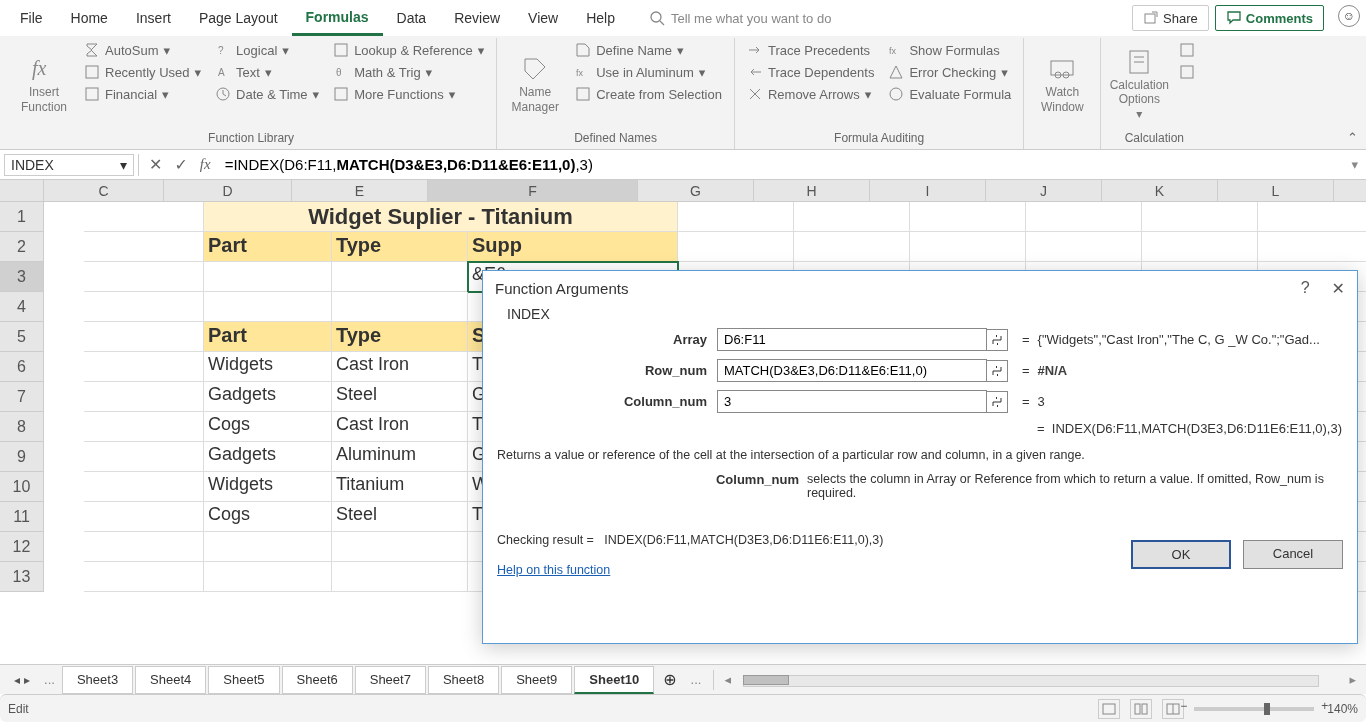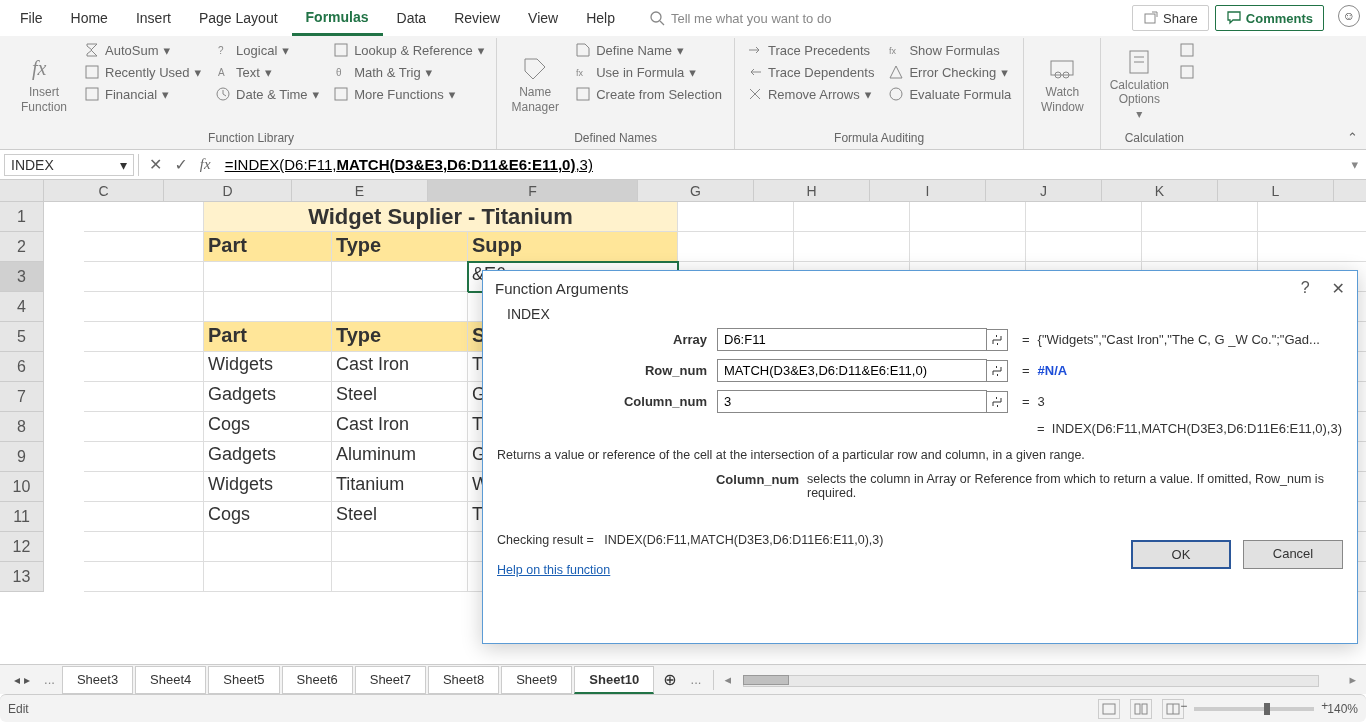--- a/index.html
+++ b/index.html
@@ -27,21 +27,21 @@
 .ritem { display: flex; align-items: center; gap: 5px; padding: 2px 6px; color: #666; font-size: 13px; cursor: pointer; white-space: nowrap; }
 .collapse-caret { position: absolute; right: 8px; bottom: 4px; cursor: pointer; color: #666; }
 
 
 .formulabar { display: flex; align-items: center; height: 30px; background: #fff; border-bottom: 1px solid #ccc; }
 .namebox { width: 130px; border: 1px solid #ccc; margin: 2px 4px; padding: 2px 6px; display: flex; align-items: center; justify-content: space-between; font-size: 14px; }
 .fbtns { display: flex; align-items: center; gap: 12px; padding: 0 10px; color: #666; }
 .fbtn { cursor: pointer; font-size: 16px; }
 .fx-label { font-style: italic; font-family: 'Times New Roman', serif; font-size: 15px; color: #666; }
 .formula-input { flex: 1; padding: 2px 4px; font-size: 15px; }
-.formula-input .b1 { color: #000; text-decoration: underline; }
+.formula-input .b1 { color: #000; }
 
 
 .grid-wrap { position: relative; background: #fff; height: 464px; }
 .colheads { display: flex; position: absolute; top: 0; left: 0; height: 22px; border-bottom: 1px solid #ccc; width: 100%; background: #e6e6e6; }
 .corner { width: 44px; border-right: 1px solid #ccc; background: #e6e6e6; }
 .ch { flex: 0 0 auto; text-align: center; font-size: 14px; color: #555; border-right: 1px solid #ccc; line-height: 22px; background: #e6e6e6; }
 .rowheads { position: absolute; top: 22px; left: 0; width: 44px; }
 .rh { height: 30px; text-align: center; font-size: 16px; color: #555; border-bottom: 1px solid #ccc; border-right: 1px solid #ccc; line-height: 30px; background: #e6e6e6; }
 .cells { position: absolute; top: 22px; left: 44px; }
 .row { display: flex; height: 30px; margin-left: 40px; }
@@ -56,21 +56,21 @@
 .dlg-title .winbtns { display: flex; gap: 22px; font-size: 16px; color: #555; }
 .winbtns span { cursor: pointer; }
 .dlg-body { padding: 0 14px 10px 14px; font-size: 13px; color: #333; }
 .fn-name { font-size: 14px; margin: 0 0 6px 10px; }
 .arg-row { display: flex; align-items: center; margin-bottom: 8px; }
 .arg-label { width: 220px; text-align: right; padding-right: 10px; font-weight: bold; font-size: 13px; }
 .arg-input { width: 270px; border: 1px solid #888; padding: 3px 6px; font-size: 13px; }
 .arg-ref { width: 22px; height: 22px; border: 1px solid #888; margin-left: -1px; display: flex; align-items: center; justify-content: center; cursor: pointer; }
 .arg-eq { margin-left: 14px; font-size: 13px; }
 .arg-val { margin-left: 8px; font-size: 13px; }
-.arg-val.err { color: #1d4ed8; font-weight: bold; }
+.arg-val.err { color: #404040; font-weight: bold; }
 .formula-eq-row { text-align: left; margin: 2px 0 12px 540px; font-size: 13px; }
 .desc { font-size: 12.5px; color: #333; margin-bottom: 10px; }
 .desc-param { display: flex; }
 .desc-param .pn { font-weight: bold; width: 310px; text-align: right; padding-right: 8px; }
 .desc-param .pd { flex: 1; font-size: 12.5px; }
 .dlg-footer { display: flex; align-items: center; justify-content: space-between; padding: 0 14px 12px 14px; }
 .dlg-footer .fres { font-size: 12.5px; }
 .dlg-footer .link { color: #1a5fb4; text-decoration: underline; cursor: pointer; font-size: 12.5px; }
 .dlg-btns { display: flex; gap: 12px; }
 .dlg-btn { width: 100px; padding: 5px 0; text-align: center; border: 1px solid #888; background: #e1e1e1; cursor: pointer; font-size: 13px; }
@@ -198,21 +198,21 @@
           </svg>
         <span>Name</span>
         <span>Manager</span>
       </div>
       <div class="rcol">
         <div class="ritem"><svg class="ic" viewBox="0 0 16 16">
               <path d="M2 2h8l4 4v8H2z" fill="none" stroke="#888"></path>
             </svg><span>Define Name</span> ▾</div>
         <div class="ritem"><svg class="ic" viewBox="0 0 16 16">
               <text x="1" y="12" font-size="9" fill="#888">fx</text>
-            </svg><span>Use in Formula</span> ▾</div>
+            </svg><span>Use in Aluminum</span> ▾</div>
         <div class="ritem">
             <svg class="ic" viewBox="0 0 16 16">
               <rect x="2" y="2" width="12" height="12" fill="none" stroke="#888"></rect>
             </svg>
             <span>Create from Selection</span>
           </div>
       </div>
     </div>
     <div class="rgroup-label">Defined Names</div>
   </div>

